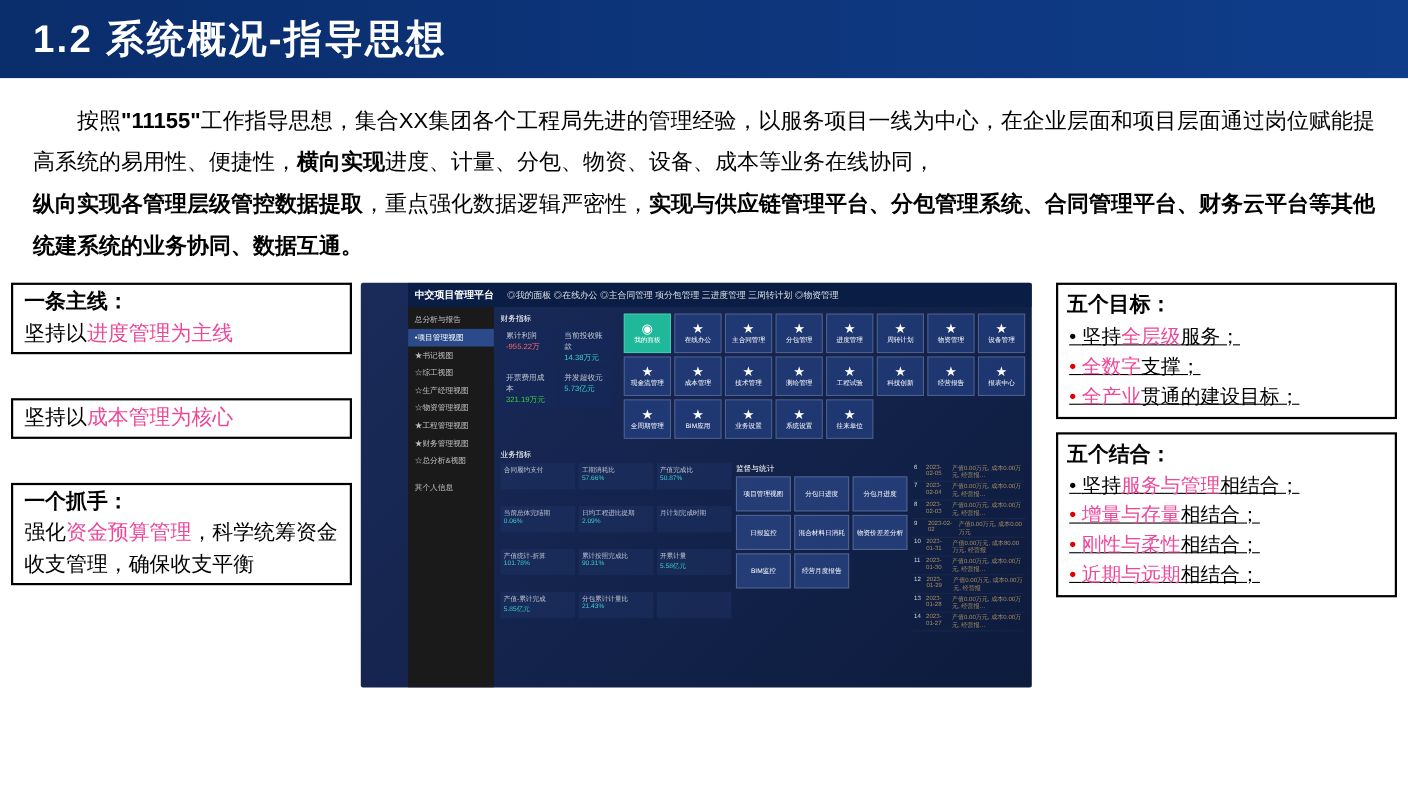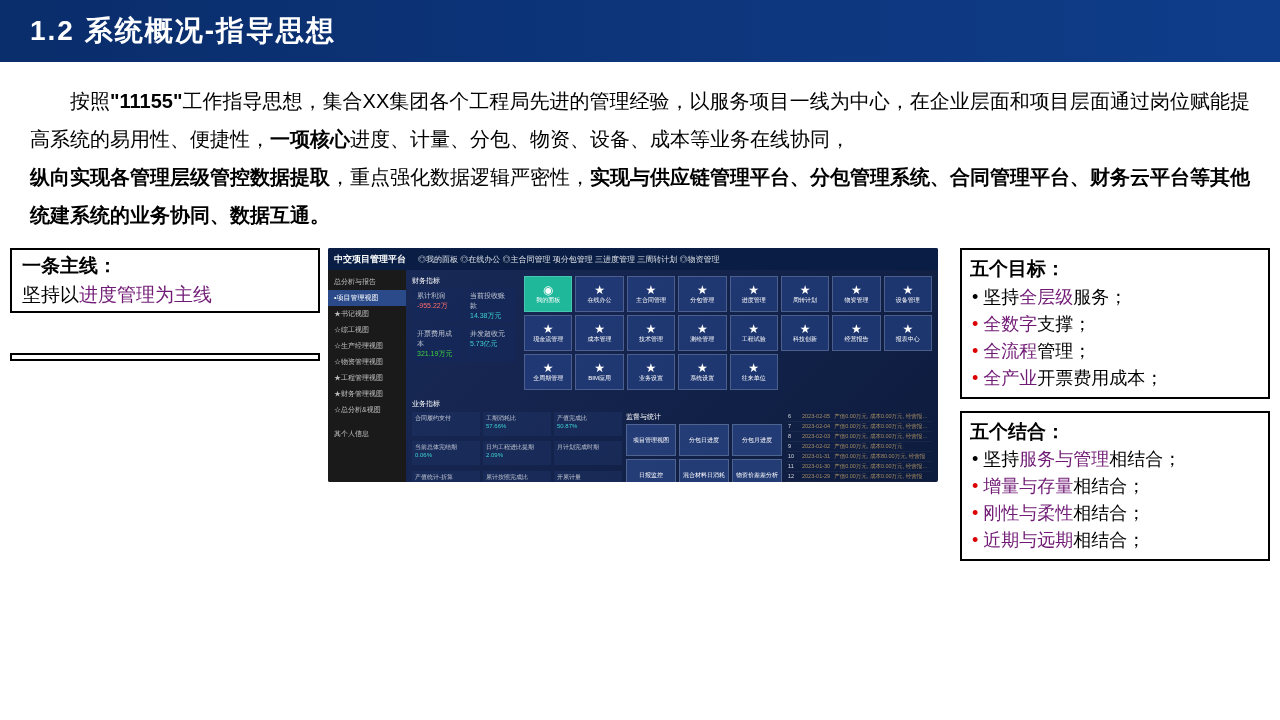--- a/index.html
+++ b/index.html
@@ -1,27 +1,27 @@
 <!DOCTYPE html>
 <html><head>
 <meta charset="utf-8">
 <style>
   * { margin: 0; padding: 0; box-sizing: border-box; }
   body { font-family: "Microsoft YaHei", sans-serif; width: 1280px; height: 720px; background: #fff; position: relative; overflow: hidden; }
-  .header { background: linear-gradient(90deg, #0a2d6b 0%, #0f3d8a 100%); color: #fff; padding: 12px 30px; font-size: 28px; font-weight: bold; letter-spacing: 2px; }
+  .header { background: linear-gradient(90deg, #0a2d6b 0%, #0f3d8a 100%); color: #fff; padding: 12px 30px; font-size: 35px; font-weight: bold; letter-spacing: 2px; }
   .main-text { padding: 20px 30px 14px 30px; font-size: 20px; line-height: 1.9; color: #000; text-align: justify; }
   .main-text .indent { text-indent: 2em; display: inline-block; }
   .bold { font-weight: bold; }
   .content-row { display: flex; padding: 0 10px; gap: 8px; }
   .left-col { width: 310px; display: flex; flex-direction: column; gap: 40px; }
   .box { border: 2px solid #000; padding: 2px 10px; font-size: 19px; line-height: 1.5; }
   .box-title { font-weight: bold; color: #000; }
-  .red { color: #701a75; }
+  .red { color: #ec4899; }
   .center-col { flex: 1; }
-  .dashboard { width: 610px; height: 234px; background: linear-gradient(135deg, #1a2b5a, #0d1b3d); border-radius: 2px; color: #fff; font-size: 7px; position: relative; overflow: hidden; }
+  .dashboard { width: 610px; height: 368px; background: linear-gradient(135deg, #1a2b5a, #0d1b3d); border-radius: 2px; color: #fff; font-size: 7px; position: relative; overflow: hidden; padding-left: 43px; }
   .dash-top { background: #0a1e45; height: 22px; display: flex; align-items: center; padding: 0 6px; gap: 12px; font-size: 8px; }
   .dash-brand { font-weight: bold; font-size: 9px; }
   .dash-tab { opacity: 0.85; font-family: Liberation Serif, serif; }
   .dash-body { display: flex; height: calc(100% - 22px); }
   .dash-side { width: 78px; background: #1a1a1a; padding: 4px 0; }
   .dash-side-item { padding: 3px 6px; font-size: 7px; opacity: 0.7; }
   .dash-side-item.active { background: #2a4a8a; opacity: 1; }
   .dash-main { flex: 1; padding: 6px; }
   .icon-grid { display: grid; grid-template-columns: repeat(8, 1fr); gap: 3px; margin-bottom: 6px; margin-left: 110px; }
   .icon-tile { background: rgba(40,70,140,0.6); border: 1px solid rgba(255,255,255,0.2); height: 36px; display: flex; flex-direction: column; align-items: center; justify-content: center; font-size: 6px; }
@@ -35,41 +35,46 @@
   .stat-grid { display: grid; grid-template-columns: repeat(3, 68px); gap: 3px; }
   .stat-cell { background: rgba(30,50,100,0.5); padding: 2px 3px; font-size: 6px; height: 24px; }
   .mid-tiles { display: grid; grid-template-columns: repeat(3, 50px); gap: 3px; }
   .mid-tile { background: rgba(50,80,150,0.6); border: 1px solid rgba(255,255,255,0.2); height: 32px; font-size: 6px; display: flex; align-items: center; justify-content: center; text-align: center; }
   .log-list { flex: 1; font-size: 5.5px; }
   .log-row { display: flex; gap: 4px; padding: 1px 2px; opacity: 0.8; border-bottom: 1px solid rgba(255,255,255,0.05); color: #c9a86a; }
   .log-row .n { width: 10px; color: #fff; }
   .right-col { width: 310px; display: flex; flex-direction: column; gap: 12px; }
   .rbox { border: 2px solid #000; padding: 5px 8px; font-size: 18px; line-height: 1.5; }
   .rbox-title { font-weight: bold; font-size: 19px; }
-  .rbox ul { list-style: none; padding-left: 2px; }
+  .rbox ul { list-style: none; padding-left: 2px; text-decoration: underline; }
   .rbox li::before { content: "• "; color: #000; }
   .rbox li.rline::before { color: #d00; }
   .sep { color: #000; }
 </style>
 </head>
 <body>
 
 <div class="header">1.2 系统概况-指导思想</div>
 
 <div class="main-text">
-  <span class="indent"><span>按照</span><span class="bold">"11155"</span><span>工作指导思想，集合XX集团各个工程局先进的管理经验，以服务项目一线为中心，在企业层面和项目层面通过岗位赋能提高系统的易用性、便捷性，</span><span class="bold">一项核心</span><span>进度、计量、分包、物资、设备、成本等业务在线协同，</span></span><span class="bold">纵向实现各管理层级管控数据提取</span><span>，重点强化数据逻辑严密性，</span><span class="bold">实现与供应链管理平台、分包管理系统、合同管理平台、财务云平台等其他统建系统的业务协同、数据互通。</span>
+  <span class="indent"><span>按照</span><span class="bold">"11155"</span><span>工作指导思想，集合XX集团各个工程局先进的管理经验，以服务项目一线为中心，在企业层面和项目层面通过岗位赋能提高系统的易用性、便捷性，</span><span class="bold">横向实现</span><span>进度、计量、分包、物资、设备、成本等业务在线协同，</span></span><span class="bold">纵向实现各管理层级管控数据提取</span><span>，重点强化数据逻辑严密性，</span><span class="bold">实现与供应链管理平台、分包管理系统、合同管理平台、财务云平台等其他统建系统的业务协同、数据互通。</span>
 </div>
 
 <div class="content-row">
   <div class="left-col">
     <div class="box">
       <div class="box-title">一条主线：</div>
       <div><span>坚持以</span><span class="red">进度管理为主线</span></div>
     </div>
     <div class="box">
+      <div><span>坚持以</span><span class="red">成本管理为核心</span></div>
+    </div>
+    <div class="box">
+      <div class="box-title">一个抓手：</div>
+      <div><span>强化</span><span class="red">资金预算管理</span><span>，科学统筹资金收支管理，确保收支平衡</span></div>
     </div>
   </div>
 
   <div class="center-col">
     <div class="dashboard">
       <div class="dash-top">
         <span class="dash-brand">中交项目管理平台</span>
         <span id="dtabs"><span class="dash-tab">◎我的面板</span> <span class="dash-tab">◎在线办公</span> <span class="dash-tab">◎主合同管理</span> <span class="dash-tab">项分包管理</span> <span class="dash-tab">三进度管理</span> <span class="dash-tab">三周转计划</span> <span class="dash-tab">◎物资管理</span></span>
       </div>
       <div class="dash-body">
@@ -316,22 +321,21 @@
       </div>
     </div>
   </div>
 
   <div class="right-col">
     <div class="rbox">
       <div class="rbox-title">五个目标：</div>
       <ul id="rg1">
           <li class=""><span>坚持</span><span class="red">全层级</span><span class="sep">服务；</span></li>
           <li class="rline"><span></span><span class="red">全数字</span><span class="sep">支撑；</span></li>
-          <li class="rline"><span></span><span class="red">全流程</span><span class="sep">管理；</span></li>
-          <li class="rline"><span></span><span class="red">全产业</span><span class="sep">开票费用成本；</span></li>
+          <li class="rline"><span></span><span class="red">全产业</span><span class="sep">贯通的建设目标；</span></li>
         </ul>
     </div>
     <div class="rbox">
       <div class="rbox-title">五个结合：</div>
       <ul id="rg2">
           <li class=""><span>坚持</span><span class="red">服务与管理</span><span class="sep">相结合；</span></li>
           <li class="rline"><span></span><span class="red">增量与存量</span><span class="sep">相结合；</span></li>
           <li class="rline"><span></span><span class="red">刚性与柔性</span><span class="sep">相结合；</span></li>
           <li class="rline"><span></span><span class="red">近期与远期</span><span class="sep">相结合；</span></li>
         </ul>

